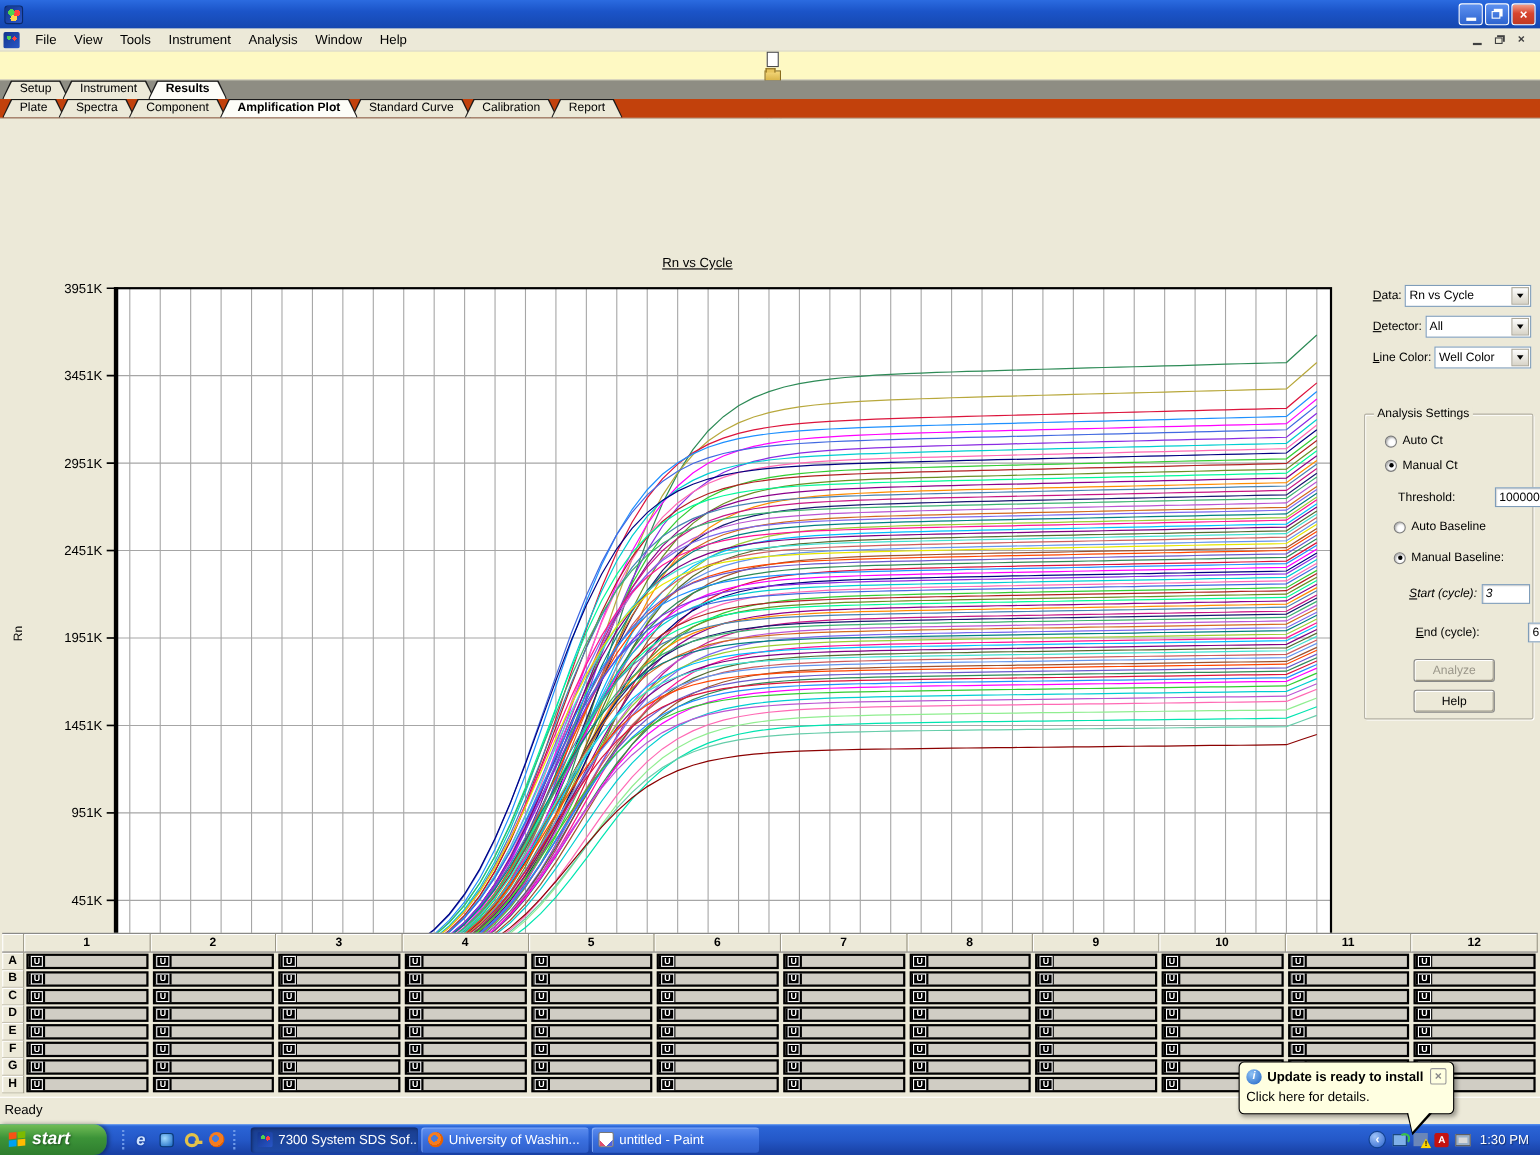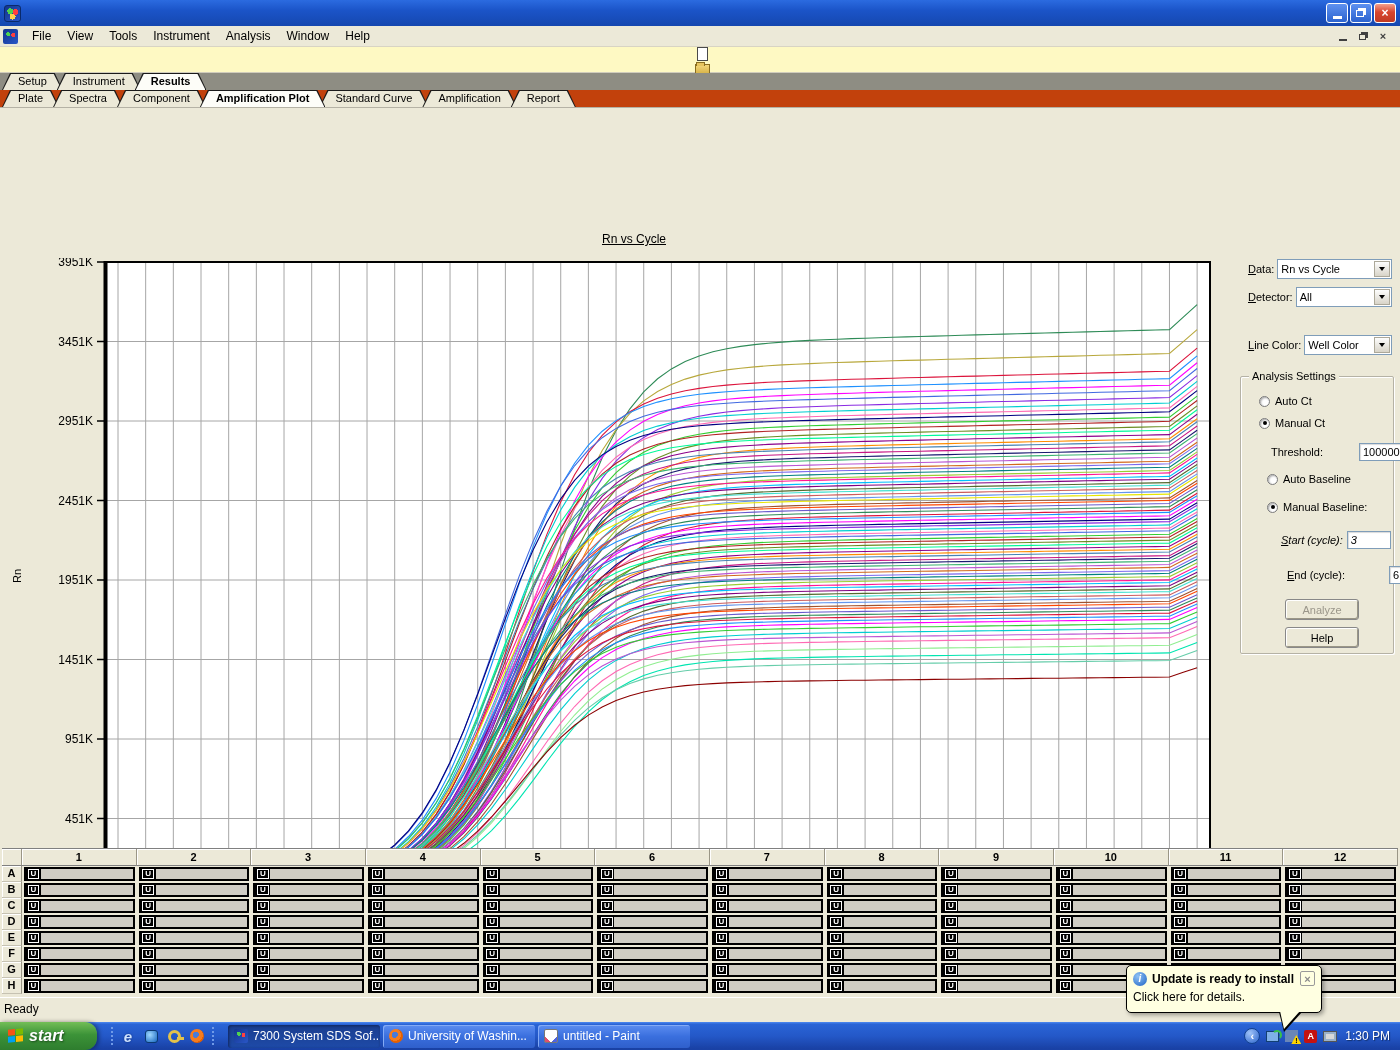--- a/index.html
+++ b/index.html
@@ -378,21 +378,21 @@
       <span class="tlabel">Amplification Plot</span>
     </div>
     <div class="tab" style="z-index: 1;">
       <div class="tshape"></div>
       <div class="tface"></div>
       <span class="tlabel">Standard Curve</span>
     </div>
     <div class="tab" style="z-index: 1;">
       <div class="tshape"></div>
       <div class="tface"></div>
-      <span class="tlabel">Amplification</span>
+      <span class="tlabel">Calibration</span>
     </div>
     <div class="tab" style="z-index: 1;">
       <div class="tshape"></div>
       <div class="tface"></div>
       <span class="tlabel">Report</span>
     </div>
   </div>
 
 <div id="content">
   <div id="chart-title">Rn vs Cycle</div>
@@ -639,21 +639,21 @@
       <span class="carrow"></span>
     </div>
   </div>
   <div class="combo-row" style="top:179px;">
     <span class="clabel"><u>D</u>etector:</span>
     <div class="combo">
       <span class="cval">All</span>
       <span class="carrow"></span>
     </div>
   </div>
-  <div class="combo-row" style="top:207px;margin-top:20px;">
+  <div class="combo-row" style="top:207px;">
     <span class="clabel"><u>L</u>ine Color:</span>
     <div class="combo">
       <span class="cval">Well Color</span>
       <span class="carrow"></span>
     </div>
   </div>
 
   <div id="groupbox">
     <span class="gtitle">Analysis Settings</span>
 

